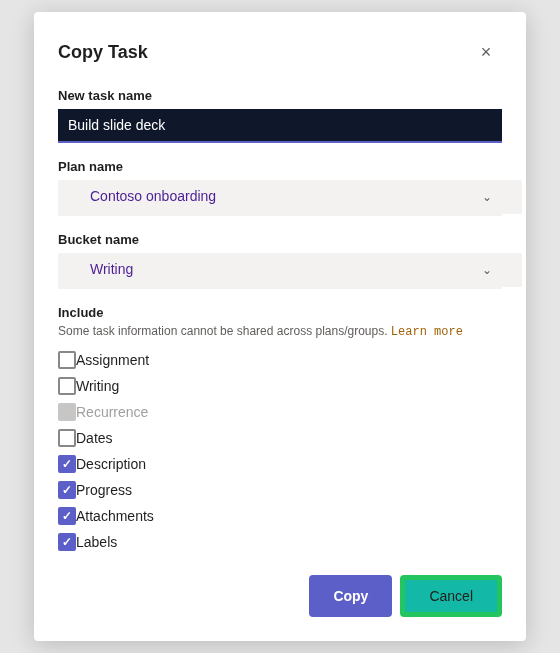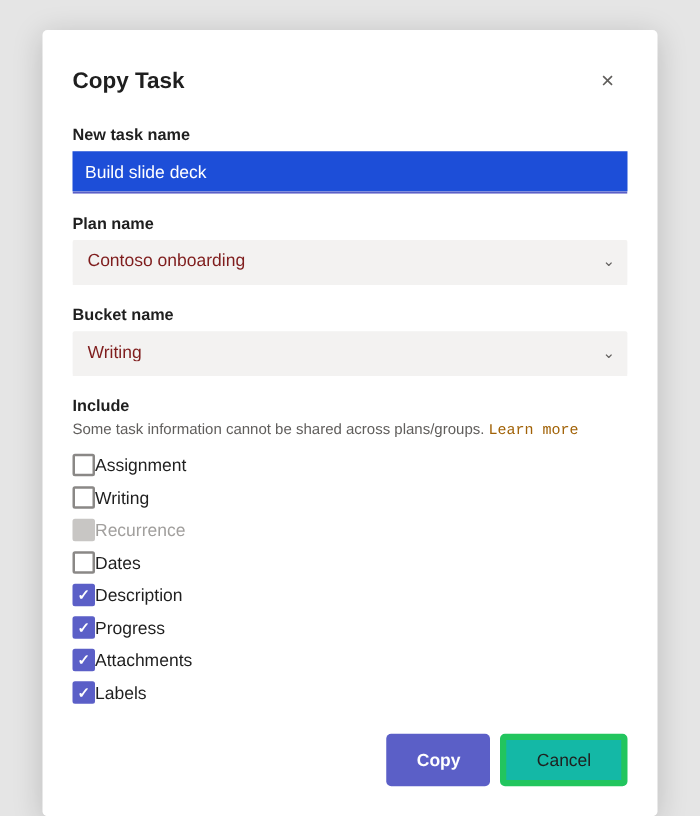--- a/index.html
+++ b/index.html
@@ -17,21 +17,21 @@
       width: 560px;
       height: 653px;
       overflow: hidden;
     }
 
     .dialog-overlay {
       width: 492px;
       height: 653px;
       display: flex;
       justify-content: center;
-      align-items: flex-end;
+      align-items: center;
     }
 
     .dialog {
       background: #fff;
       border-radius: 4px;
       box-shadow: 0 4px 24px rgba(0,0,0,0.18);
       width: 530px;
       padding: 24px 24px 24px 24px;
       position: relative;
     }
@@ -78,42 +78,43 @@
     .text-input-wrapper {
       width: 100%;
       border-bottom: 2px solid #5b5fc7;
       background: #f3f2f1;
       border-radius: 2px 2px 0 0;
       display: flex;
       align-items: center;
     }
 
     .task-name-selected-text {
-      background: #1d4ed8;
+      background: #0f172a;
       color: #fff;
       font-size: 14px;
       padding: 8px 10px;
       width: 100%;
       display: block;
     }
 
     .dropdown {
       width: 100%;
       background: #f3f2f1;
       border: none;
       border-bottom: 2px solid transparent;
       padding: 8px 36px 8px 12px;
       font-size: 14px;
-      color: #7f1d1d;
+      color: #4c1d95;
       appearance: none;
       -webkit-appearance: none;
       cursor: pointer;
       border-radius: 2px 2px 0 0;
       outline: none;
       position: relative;
+      margin-left: 20px;
     }
 
     .dropdown-wrapper {
       position: relative;
       width: 100%;
       background: #f3f2f1;
       border-radius: 2px 2px 0 0;
       border-bottom: 2px solid transparent;
     }
 

